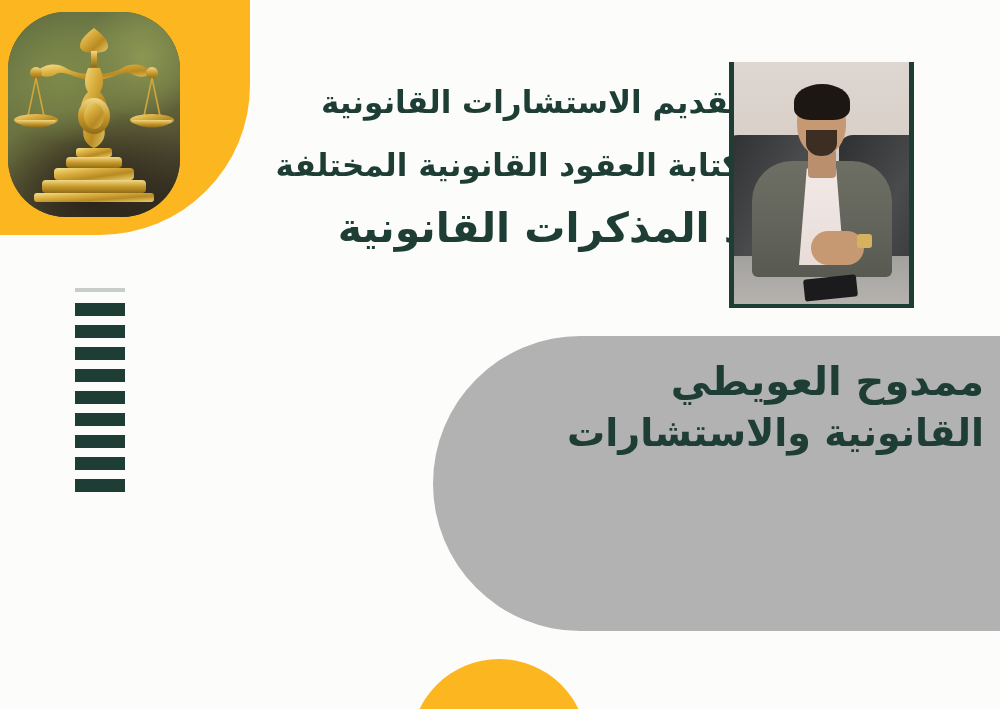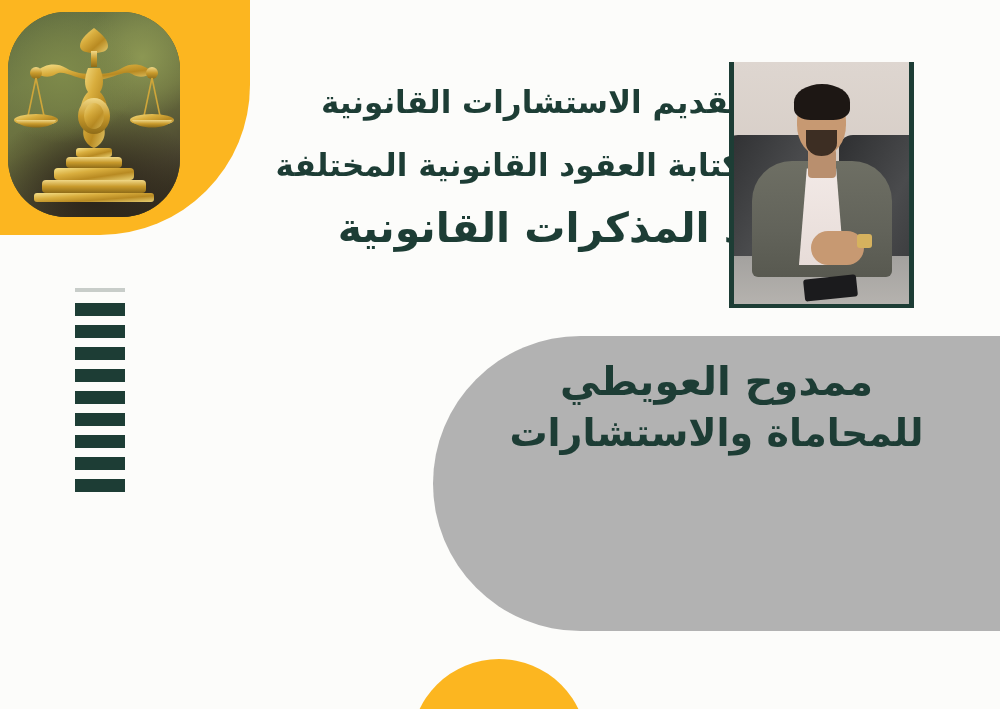--- a/index.html
+++ b/index.html
@@ -171,21 +171,20 @@
     height: 295px;
     background: var(--gray, #b2b2b2);
     border-radius: 150px 0 0 150px;
   }
   .firm-name {
     position: absolute;
     left: 449px;
     top: 355px;
     width: 535px;
     direction: rtl;
-    text-align: center;
     color: var(--green, #1d3d35);
     font-family: "DejaVu Sans", "Liberation Sans", sans-serif;
     font-weight: 700;
     font-size: 40px;
     line-height: 1.32;
     letter-spacing: 1px;
   }
   .firm-name .fn-line { display: block; white-space: nowrap; }
   .firm-name .fn-line.l2 { font-size: 38px; }
 
@@ -286,18 +285,18 @@
       <div class="beard"></div>
       <div class="hands"></div>
       <div class="watch"></div>
       <div class="phone"></div>
     </div>
   </div>
 
   <div class="gray-panel"></div>
   <div class="firm-name">
     <span class="fn-line l1">ممدوح العويطي</span>
-    <span class="fn-line l2">للمحاماة والاستشارات</span>
+    <span class="fn-line l2">القانونية والاستشارات</span>
   </div>
 
   <div class="orange-arc"></div>
 
 </div>
 
 </body></html>

